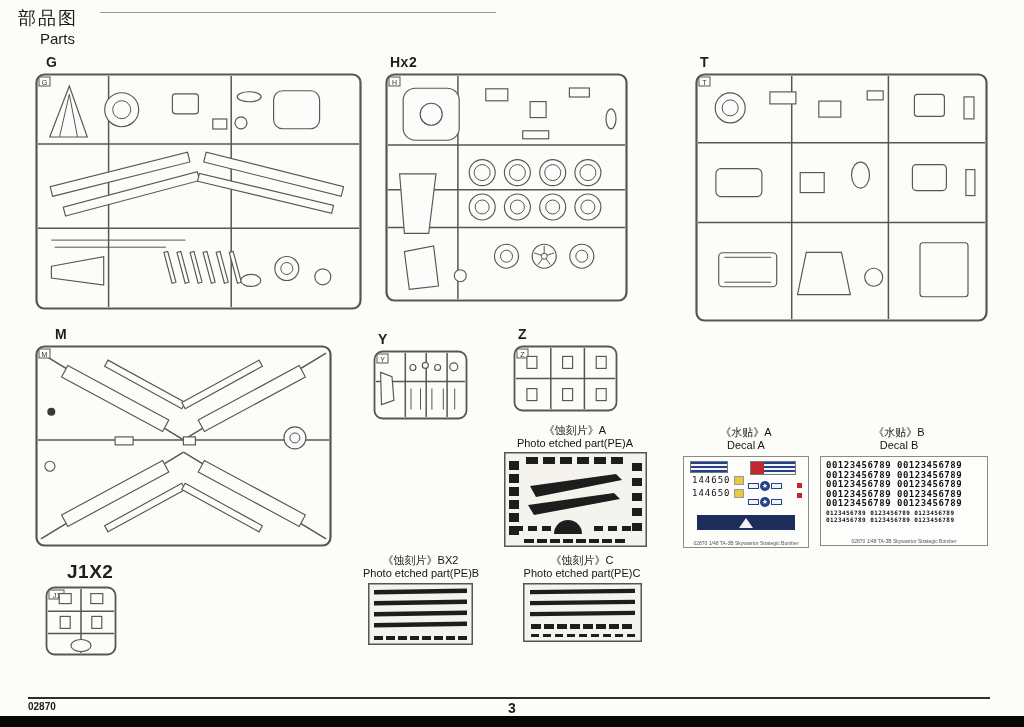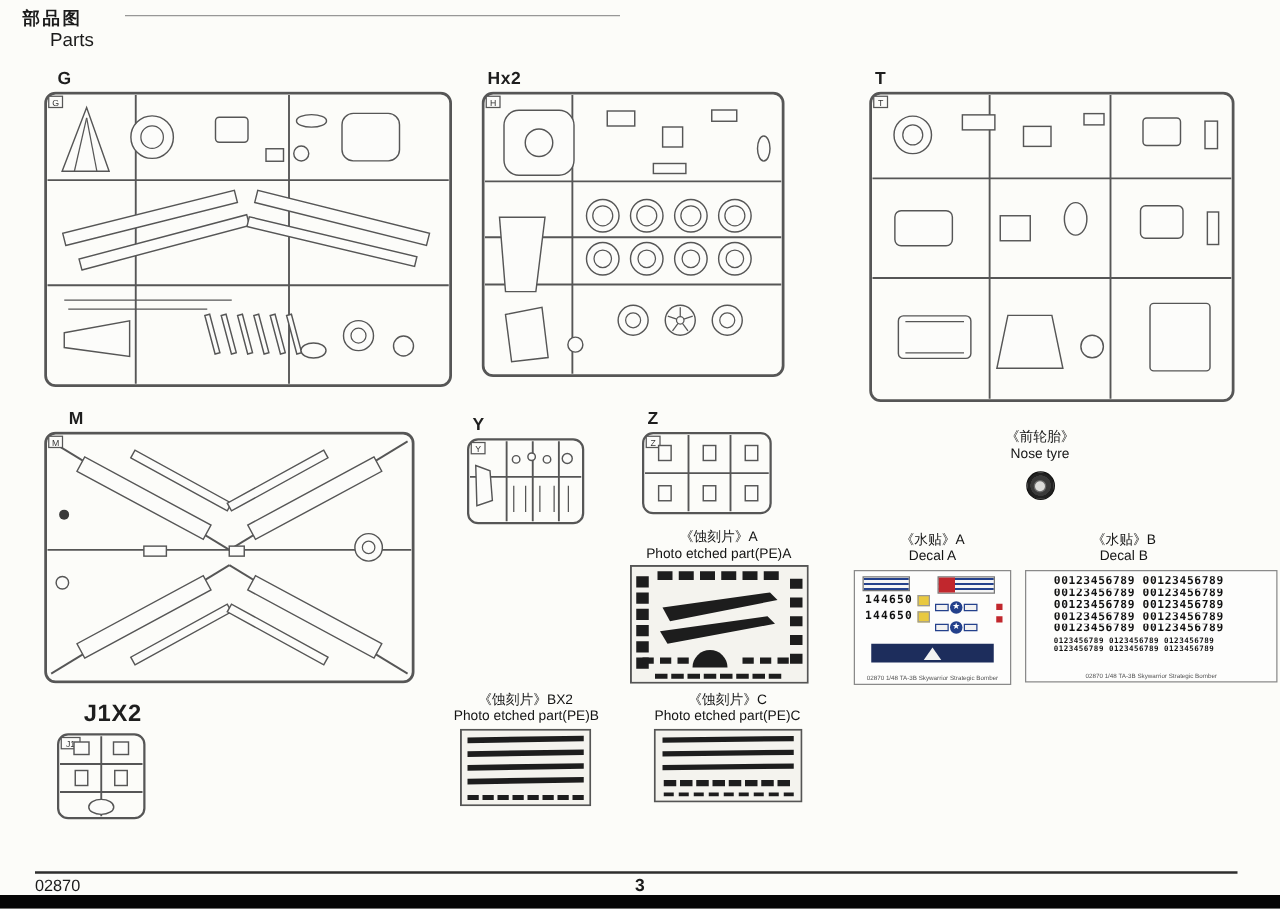--- a/index.html
+++ b/index.html
@@ -1,34 +1,34 @@
 <!DOCTYPE html>
 <html style="--ink: #1b1b1b; --decal-navy: #1d2d5c; --decal-blue: #24418c; --decal-red: #c1272d; --decal-yellow: #e9c93f;"><head>
 <meta charset="utf-8">
 <style>
   html,body{margin:0;padding:0}
   body{width:1024px;height:727px;position:relative;background:#fff;
        font-family:"Liberation Sans","DejaVu Sans",sans-serif;color:#1b1b1b;overflow:hidden}
   .page{position:absolute;inset:0;background:#fcfcf9;overflow:hidden}
   .abs{position:absolute}
   svg{display:block}
-  .title-cn{font-size:14px;font-weight:bold;letter-spacing:2px}
+  .title-cn{font-size:18px;font-weight:normal;letter-spacing:2px}
   .title-en{font-size:15px}
   .hrule{height:1px;background:#979797}
   .sprue-label{font-size:14px;font-weight:bold;color:#1e1e1e;margin-bottom:3px;letter-spacing:.5px}
   .cap{font-size:11px;line-height:13px;text-align:center;color:#141414;white-space:nowrap}
   .tyre{border-radius:50%;background:radial-gradient(circle,#3a3a3a 0 55%,#212121 56% 100%);
         margin:7px auto 0;display:flex;align-items:center;justify-content:center;border:1px solid #111}
   .tyre.main{width:34px;height:34px}
   .tyre.nose{width:21px;height:21px}
   .hub{border-radius:50%;background:#dcdcda;border:1px solid #6a6a6a}
   .tyre.main .hub{width:13px;height:13px}
   .tyre.nose .hub{width:8px;height:8px}
   .decal-sheet{position:relative;background:#fdfdfc;border:1px solid #8a8a8a;margin:4px auto 0;overflow:hidden}
-  .serial{position:absolute;font-family:"DejaVu Sans Mono","Liberation Mono",monospace;font-weight:bold;
+  .serial{position:absolute;font-family:"DejaVu Sans Mono","Liberation Mono",monospace;font-weight:normal;
           font-size:9px;letter-spacing:1px;color:#101010}
   .digits{font-family:"DejaVu Sans Mono","Liberation Mono",monospace;font-weight:bold;color:#121212;
           white-space:nowrap;overflow:hidden}
   .digits.lg{font-size:9px;line-height:9.5px;letter-spacing:.5px}
   .digits.sm{font-size:6px;line-height:7px;letter-spacing:.4px}
   .decal-caption{position:absolute;left:0;right:0;bottom:1px;font-size:5px;color:#555;text-align:center;
                  white-space:nowrap;overflow:hidden}
   .flag{position:absolute;border:1px solid #777;
         background:repeating-linear-gradient(180deg,var(--decal-blue,#24418c) 0 2px,#f5f5f5 2px 4px)}
   .flag.f2::before{content:"";position:absolute;left:0;top:0;bottom:0;width:30%;background:var(--decal-red,#c1272d)}
@@ -39,21 +39,21 @@
   .insignia .bar{width:9px;height:4px;background:#f2f2f2;border:1px solid var(--decal-blue,#24418c);display:block}
   .redbit{position:absolute;width:5px;height:5px;background:var(--decal-red,#c1272d)}
   .chip{position:absolute;background:var(--decal-yellow,#e9c93f);border:1px solid #999}
   .navy{position:absolute;background:var(--decal-navy,#1d2d5c);display:flex;align-items:center;justify-content:center}
   .silhouette{width:0;height:0;border-left:7px solid transparent;border-right:7px solid transparent;
               border-bottom:10px solid #f2f2f2}
   .unused{font-size:11.5px;line-height:15px;color:#111}
   .unused .row{display:flex;white-space:nowrap}
   .unused .lab{width:80px;flex:none}
   .footer-line{position:absolute;left:28px;top:697px;width:962px;height:2px;background:#2e2e2e}
-  .kitnum{position:absolute;left:28px;top:701px;font-size:13px;font-weight:normal}
+  .kitnum{position:absolute;left:28px;top:701px;font-size:10px;font-weight:bold}
   .pagenum{position:absolute;left:0;top:700px;width:1024px;text-align:center;font-size:14px;font-weight:bold}
   .bottom-bar{position:absolute;left:0;top:716px;width:1024px;height:11px;background:#060606}
 </style>
 </head>
 <body>
 
 <div class="page">
 
   <div class="abs" style="left:18px;top:6px">
     <div class="title-cn">部品图</div>
@@ -354,27 +354,20 @@
         <rect x="44" y="51" width="8" height="3" fill="#1d1d1d"></rect>
         <rect x="56" y="51" width="8" height="3" fill="#1d1d1d"></rect>
         <rect x="68" y="51" width="8" height="3" fill="#1d1d1d"></rect>
         <rect x="80" y="51" width="8" height="3" fill="#1d1d1d"></rect>
         <rect x="92" y="51" width="8" height="3" fill="#1d1d1d"></rect>
         <rect x="104" y="51" width="8" height="3" fill="#1d1d1d"></rect>
       </svg>
   </div>
 
 
-  <div class="abs" style="left:798px;top:344px;width:68px">
-    <div class="cap">《前轮胎》</div>
-    <div class="cap">Nose tyre</div>
-    <div class="tyre nose">
-        <div class="hub"></div>
-      </div>
-  </div>
 
   <div class="abs" style="left:682px;top:426px;width:128px;text-align:center">
     <div class="cap">《水贴》A</div>
     <div class="cap">Decal A</div>
     <div class="decal-sheet" style="width:124px;height:90px">
       <div class="flag f1" style="left:6px;top:4px;width:36px;height:10px"></div>
       <div class="flag f2" style="left:66px;top:4px;width:44px;height:12px"></div>
       <div class="serial" style="left:8px;top:18px">144650</div>
       <div class="serial" style="left:8px;top:31px">144650</div>
       <div class="chip" style="left:50px;top:19px;width:8px;height:7px"></div>
@@ -394,21 +387,21 @@
       <div class="navy" style="left:13px;top:58px;width:98px;height:15px">
         <span class="silhouette"></span>
       </div>
       <div class="decal-caption">02870 1/48 TA-3B Skywarrior Strategic Bomber</div>
     </div>
   </div>
 
   <div class="abs" style="left:820px;top:426px;width:158px;text-align:center">
     <div class="cap">《水贴》B</div>
     <div class="cap">Decal B</div>
-    <div class="decal-sheet" style="width:156px;height:80px;padding:4px 22px;text-align:left">
+    <div class="decal-sheet" style="width:156px;height:80px;padding:4px 5px;text-align:left">
       <div class="digits lg">00123456789 00123456789</div>
       <div class="digits lg">00123456789 00123456789</div>
       <div class="digits lg">00123456789 00123456789</div>
       <div class="digits lg">00123456789 00123456789</div>
       <div class="digits lg">00123456789 00123456789</div>
       <div class="digits sm">0123456789 0123456789 0123456789</div>
       <div class="digits sm">0123456789 0123456789 0123456789</div>
       <div class="decal-caption">02870 1/48 TA-3B Skywarrior Strategic Bomber</div>
     </div>
   </div>

